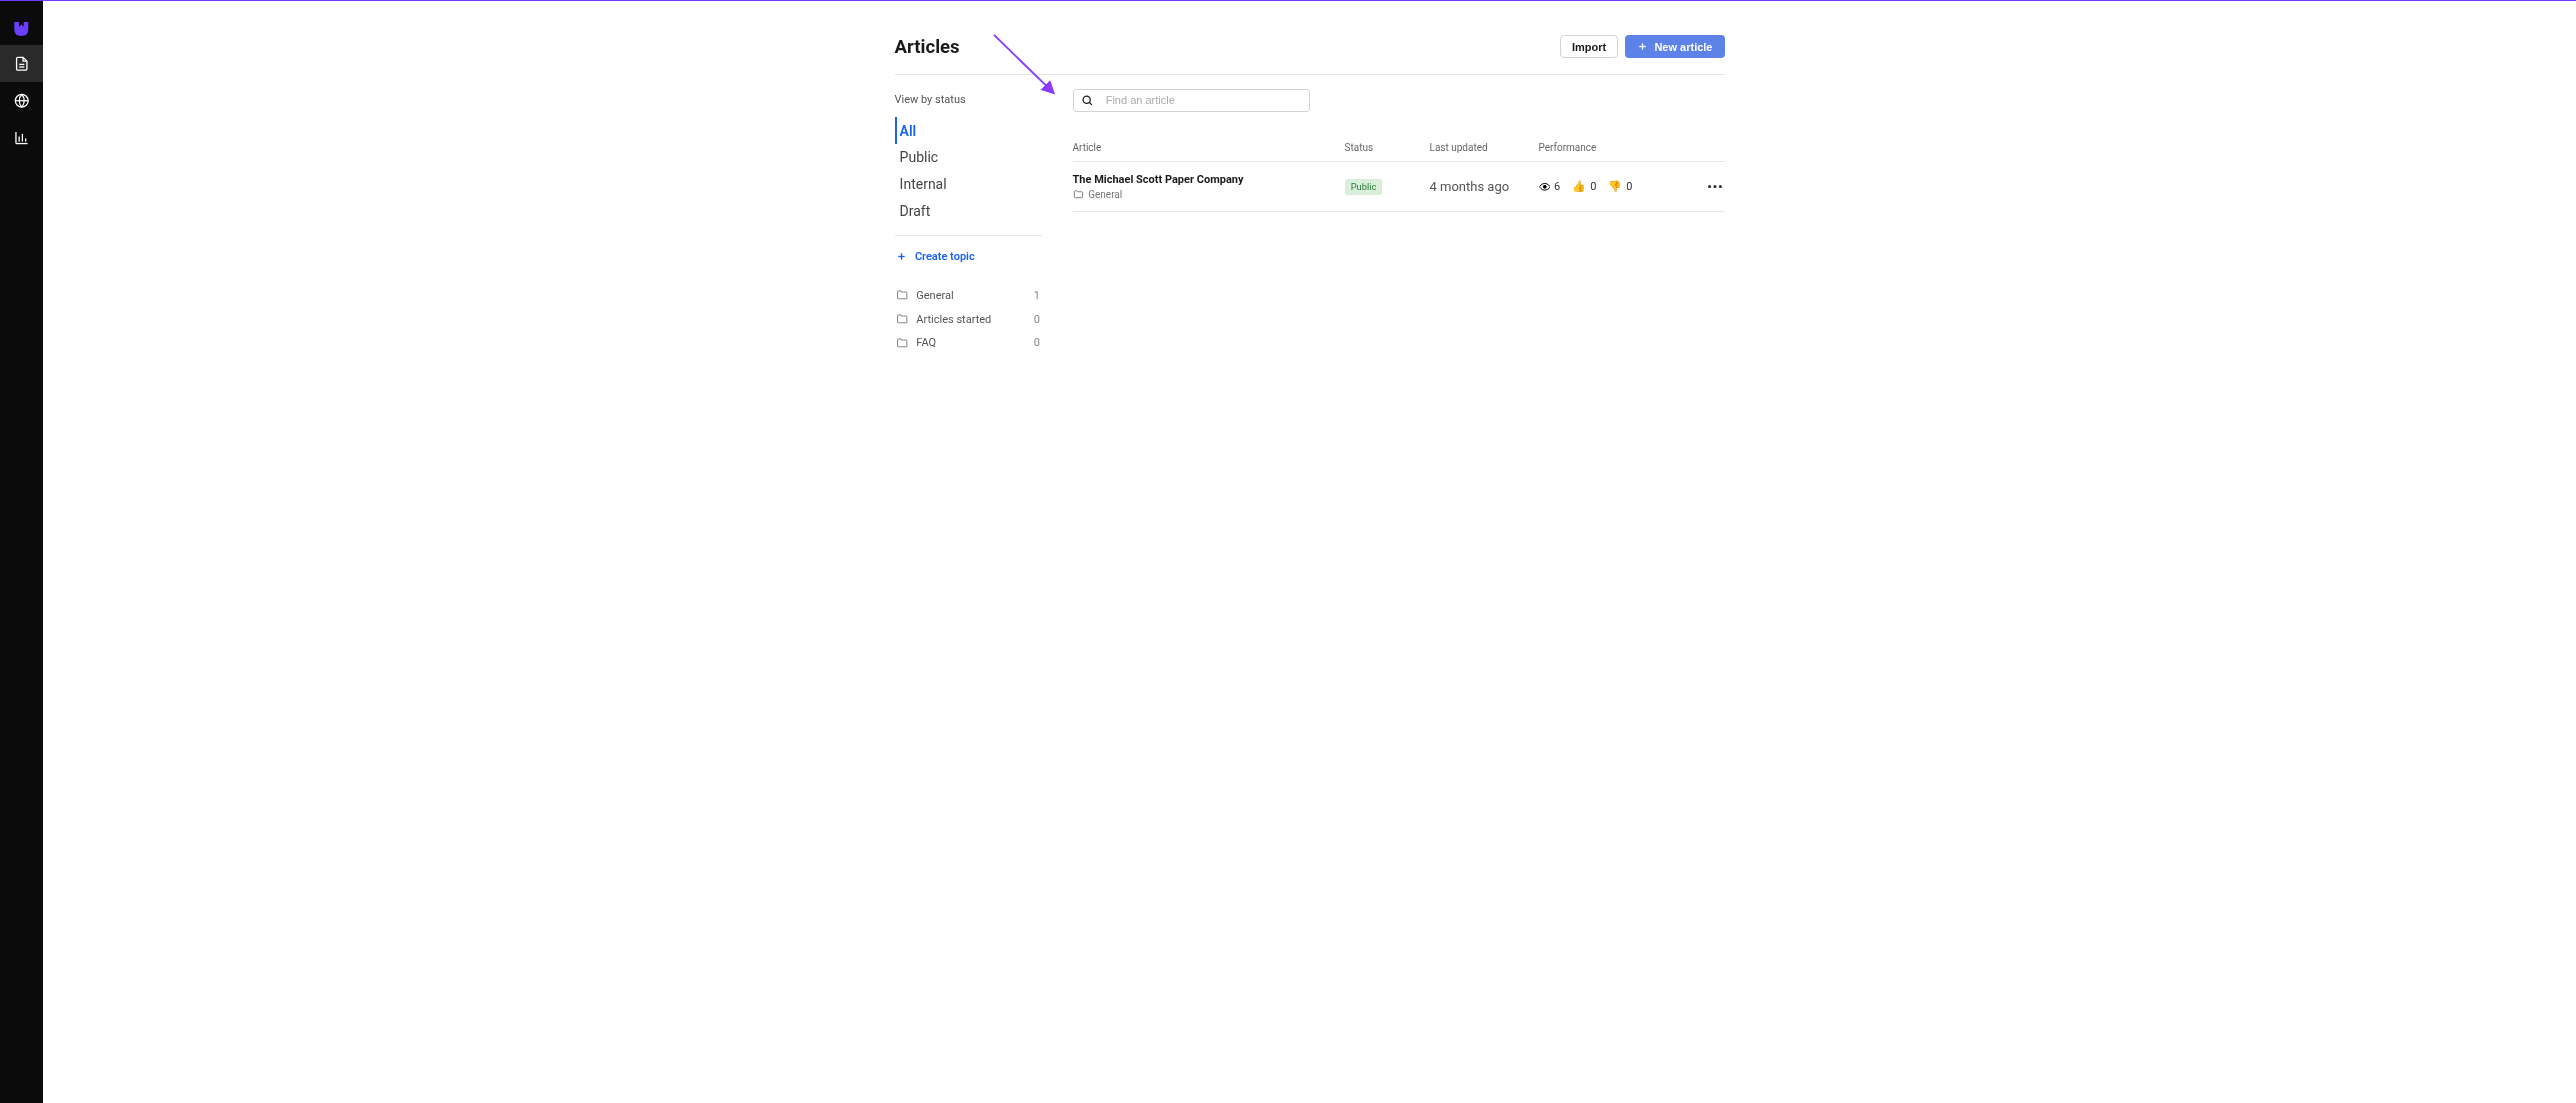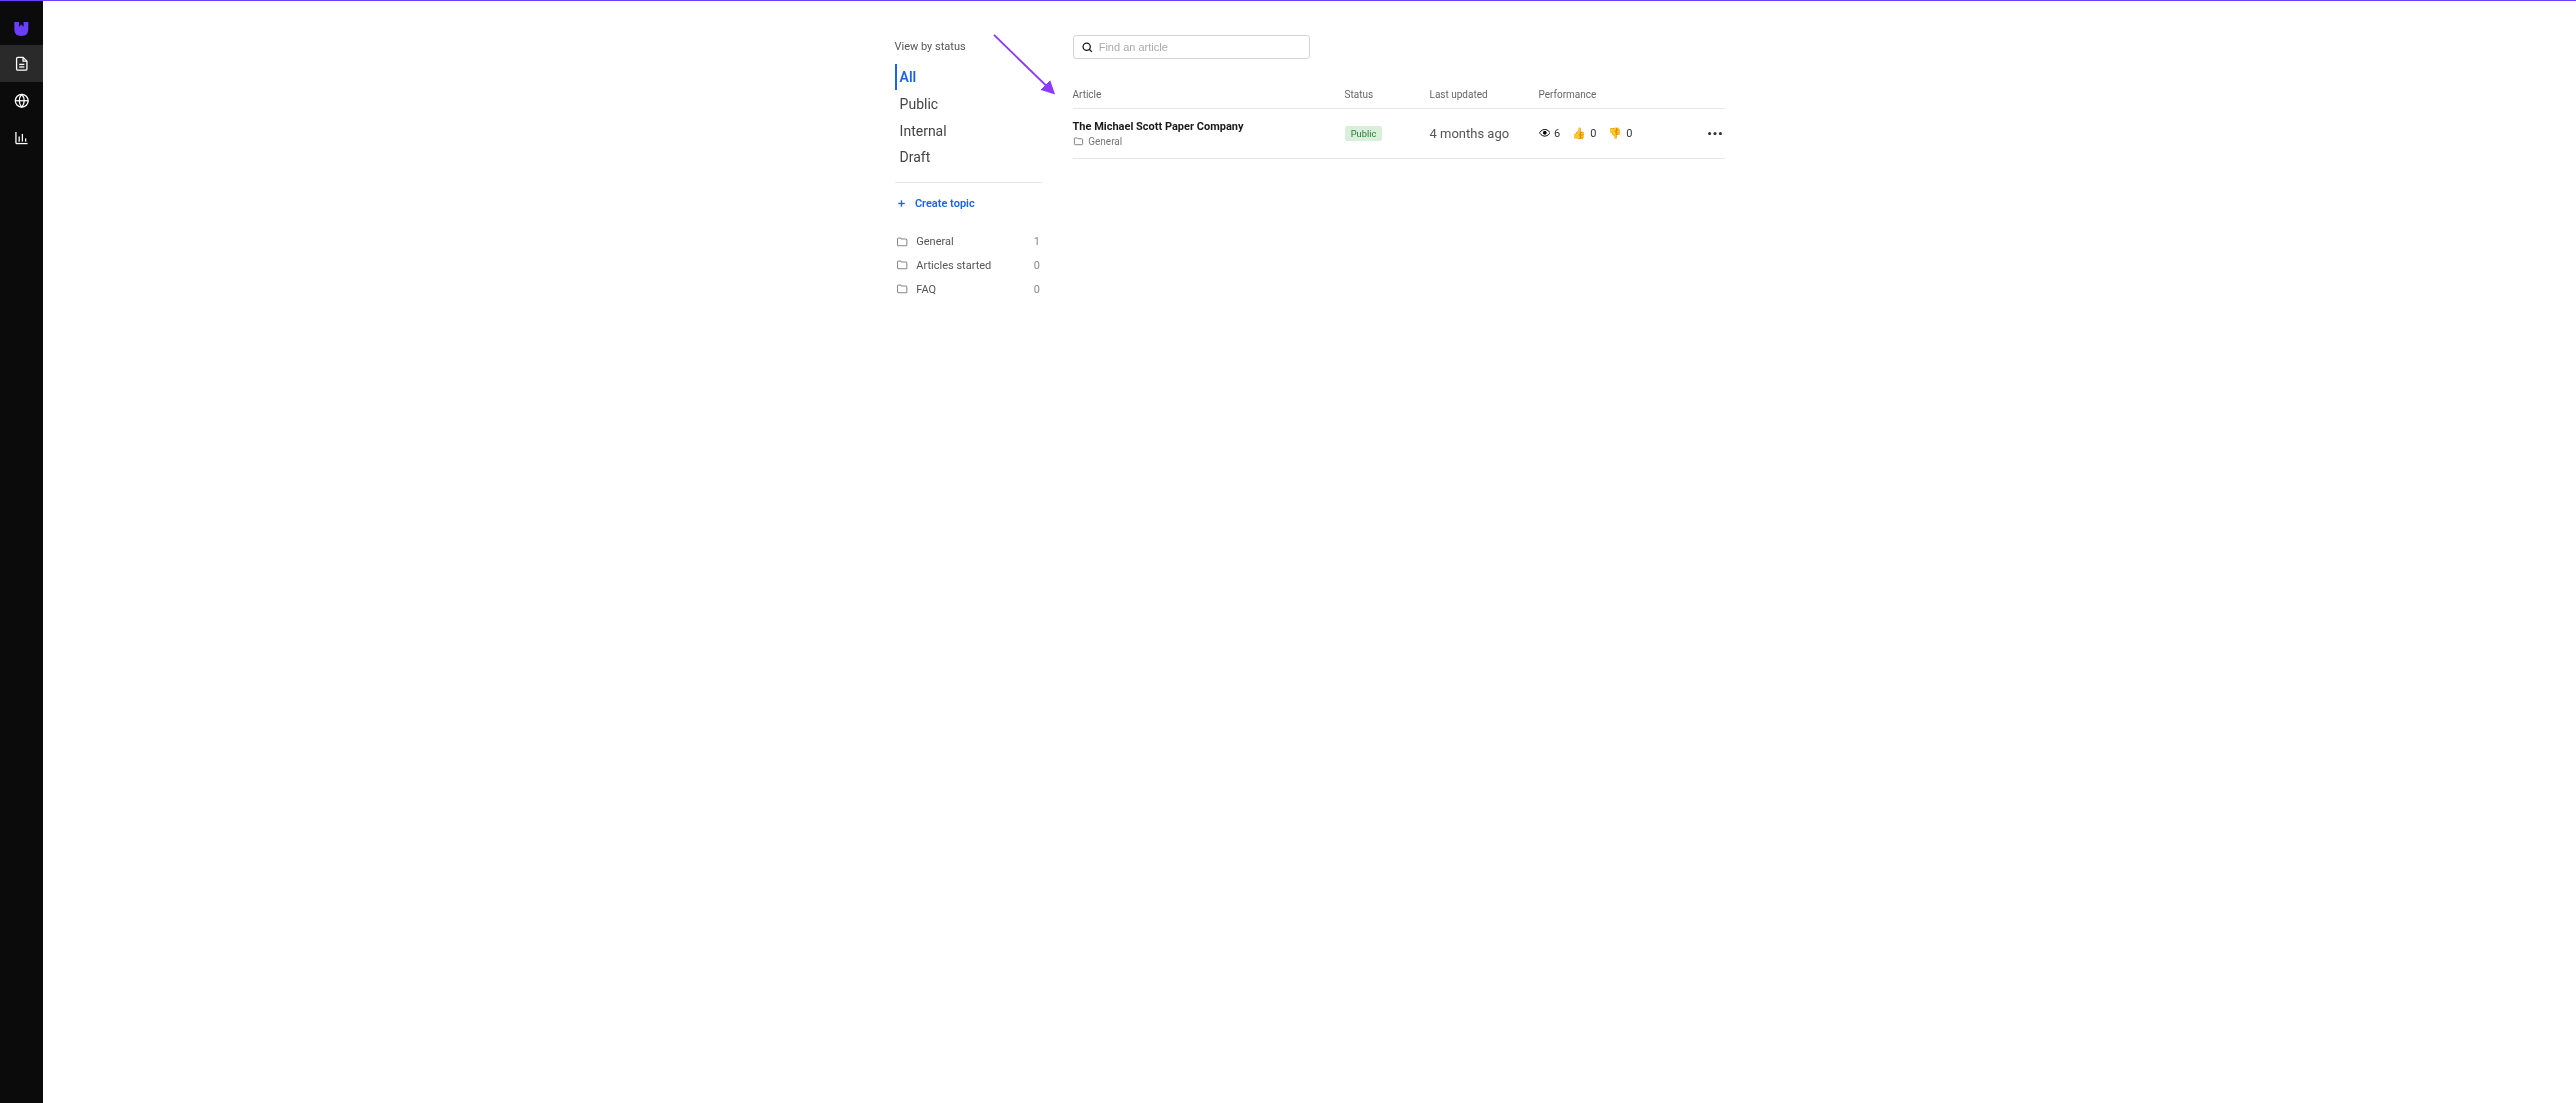--- a/index.html
+++ b/index.html
@@ -98,21 +98,21 @@
     .topic-list li .folder-icon { width: 12.4px; height: 12.4px; stroke: #888; flex-shrink: 0; }
     .topic-list li .topic-name { flex: 1; }
     .topic-list li .topic-count { color: #888; }
 
     
     .content { flex: 1; min-width: 0; }
     .search-wrap {
       display: flex; align-items: center;
       width: 237px;
       border: 0.8px solid #d3d3d3; border-radius: 3.1px;
-      padding: 4.7px 7.8px; gap: 5px;
+      padding: 4.7px 7.8px; gap: 12px;
     }
     .search-wrap svg { width: 12.4px; height: 12.4px; stroke: #1a1a1a; }
     .search-wrap input {
       border: none; outline: none; flex: 1;
       font-size: 11px; color: #333; background: transparent;
     }
     .search-wrap input::placeholder { color: #aaa; }
     .table { margin-top: 30px; width: 100%; }
     .thead {
       display: grid;
@@ -189,20 +189,35 @@
   <svg class="arrow-overlay" style="left:947px; top:29.5px; width:78px; height:70px;" viewBox="0 0 100 90">
     <defs>
       <marker id="arrowhead" markerWidth="7" markerHeight="7" refX="5" refY="3.5" orient="auto">
         <polygon points="0 0, 7 3.5, 0 7" fill="#8a3bff"></polygon>
       </marker>
     </defs>
     <line x1="5" y1="5" x2="80" y2="78" stroke="#8a3bff" stroke-width="2.5" marker-end="url(#arrowhead)"></line>
   </svg>
 
   <div class="container">
+    <div class="header-row">
+      <h1 class="page-title">Articles</h1>
+      <div class="header-actions">
+        <button class="btn btn-outline">
+          <span>Import</span>
+        </button>
+        <button class="btn btn-primary">
+          <svg viewBox="0 0 24 24" fill="none" stroke="currentColor" stroke-width="3">
+              <line x1="12" y1="5" x2="12" y2="19"></line>
+              <line x1="5" y1="12" x2="19" y2="12"></line>
+            </svg>
+          <span>New article</span>
+        </button>
+      </div>
+    </div>
 
     <div class="body">
 
       <aside class="sidebar">
         <div class="section-heading">View by status</div>
         <ul class="status-list">
           <li class="selected"><span>All</span></li>
           <li><span>Public</span></li>
           <li><span>Internal</span></li>
           <li><span>Draft</span></li>

